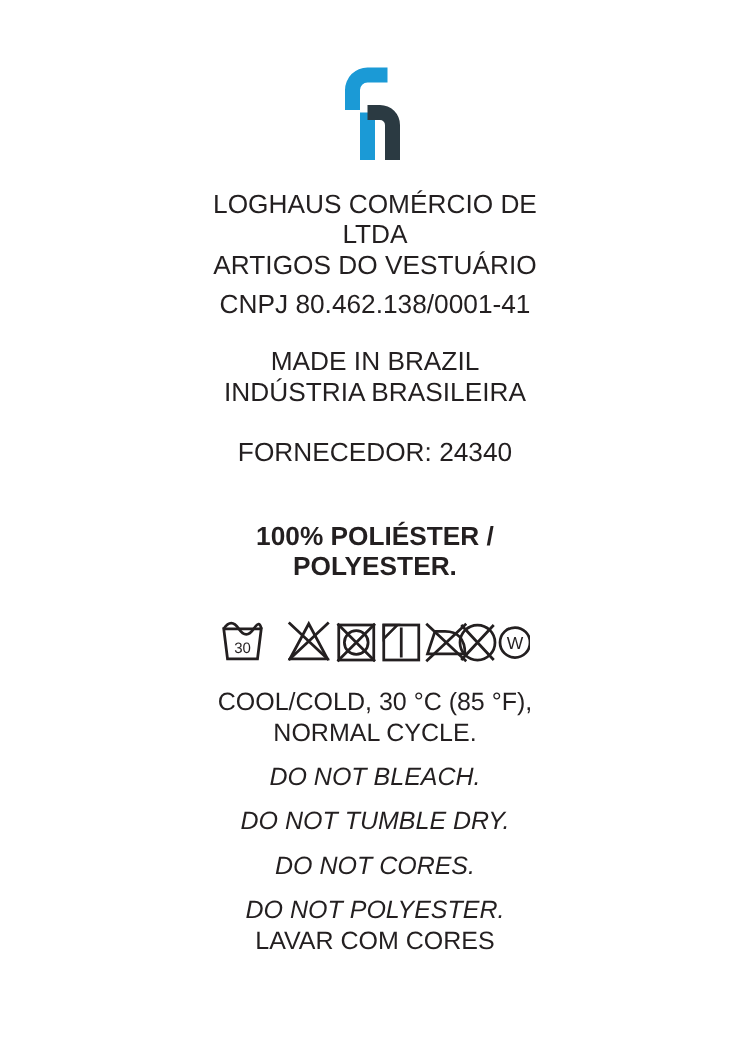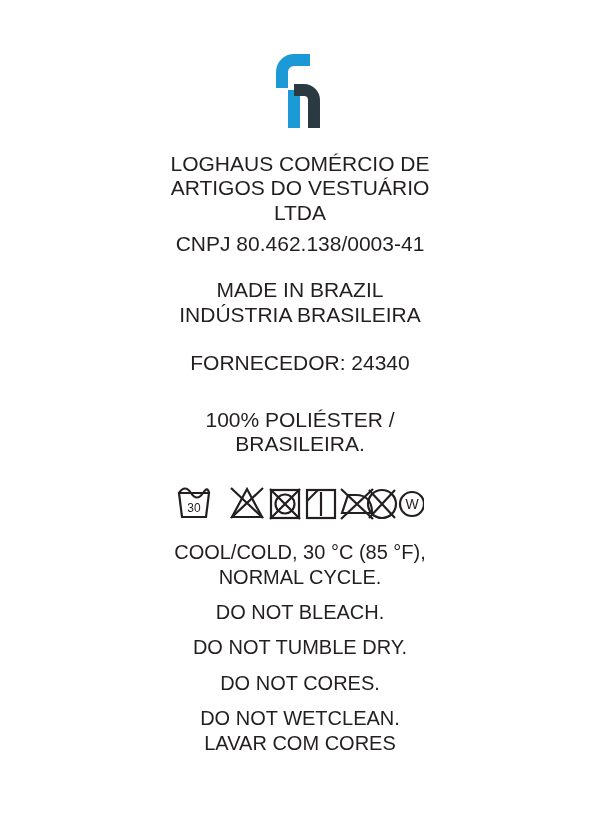--- a/index.html
+++ b/index.html
@@ -44,72 +44,74 @@
     font-size: 21px;
     margin-top: 22px;
   }
   .supplier {
     font-size: 21px;
     margin-top: 24px;
     text-align: center;
   }
   .composition {
     font-size: 21px;
-    margin-top: 32px;
+    margin-top: 42px;
+    font-weight: bold;
   }
   .symbols {
     margin-top: 20px;
     height: 46px;
     display: flex;
     align-items: center;
     justify-content: flex-start;
   }
   .care {
     font-size: 20px;
     margin-top: 18px;
     line-height: 1.22;
   }
   .care p {
     margin: 0;
   }
   .care .gap {
     margin-top: 11px;
+    font-style: italic;
   }
 </style>
 </head>
 <body>
 
 <div class="label">
 
   <div class="logo">
     <svg viewBox="0 0 72 78" width="72" height="78" aria-hidden="true">
       <path d="M30 2 h16 v12 h-16 a6 6 0 0 0 -6 6 v16 h-12 v-16 a18 18 0 0 1 18 -18 z" fill="#1b9ad6"></path>
       <rect x="24" y="38" width="12" height="38" fill="#1b9ad6"></rect>
       <path d="M40 32 a16 16 0 0 1 16 16 v28 h-12 v-28 a4 4 0 0 0 -4 -4 h-10 v-12 z" fill="#2b3a42"></path>
     </svg>
   </div>
 
   <div class="block company">
     <div>LOGHAUS COMÉRCIO DE</div>
+    <div>LTDA</div>
     <div>ARTIGOS DO VESTUÁRIO</div>
-    <div>LTDA</div>
   </div>
 
-  <div class="block cnpj">CNPJ 80.462.138/0003-41</div>
+  <div class="block cnpj">CNPJ 80.462.138/0001-41</div>
 
   <div class="block origin">
     <div>MADE IN BRAZIL</div>
     <div>INDÚSTRIA BRASILEIRA</div>
   </div>
 
   <div class="block supplier">FORNECEDOR: 24340</div>
 
   <div class="block composition">
     <div>100% POLIÉSTER /</div>
-    <div>BRASILEIRA.</div>
+    <div>POLYESTER.</div>
   </div>
 
   <div class="symbols">
     <svg viewBox="0 0 248 44" width="248" height="44" aria-hidden="true">
       <g fill="none" stroke="#231f20" stroke-width="2.2">
 
         <g>
           <path d="M3 16 h30 l-3 24 h-24 z"></path>
           <path d="M3 16 c4 -6 8 -6 12 0 c4 6 8 6 12 0 c3 -4.5 5 -5.3 6 0"></path>
           <text x="18" y="35" font-family="'Liberation Sans', sans-serif" font-size="12" fill="#231f20" stroke="none" text-anchor="middle">30</text>
@@ -149,18 +151,18 @@
       </g>
     </svg>
   </div>
 
   <div class="block care">
     <p>COOL/COLD, 30 °C (85 °F),</p>
     <p>NORMAL CYCLE.</p>
     <p class="gap">DO NOT BLEACH.</p>
     <p class="gap">DO NOT TUMBLE DRY.</p>
     <p class="gap">DO NOT CORES.</p>
-    <p class="gap">DO NOT WETCLEAN.</p>
+    <p class="gap">DO NOT POLYESTER.</p>
     <p>LAVAR COM CORES</p>
 
   </div>
 
 </div>
 
 </body></html>

